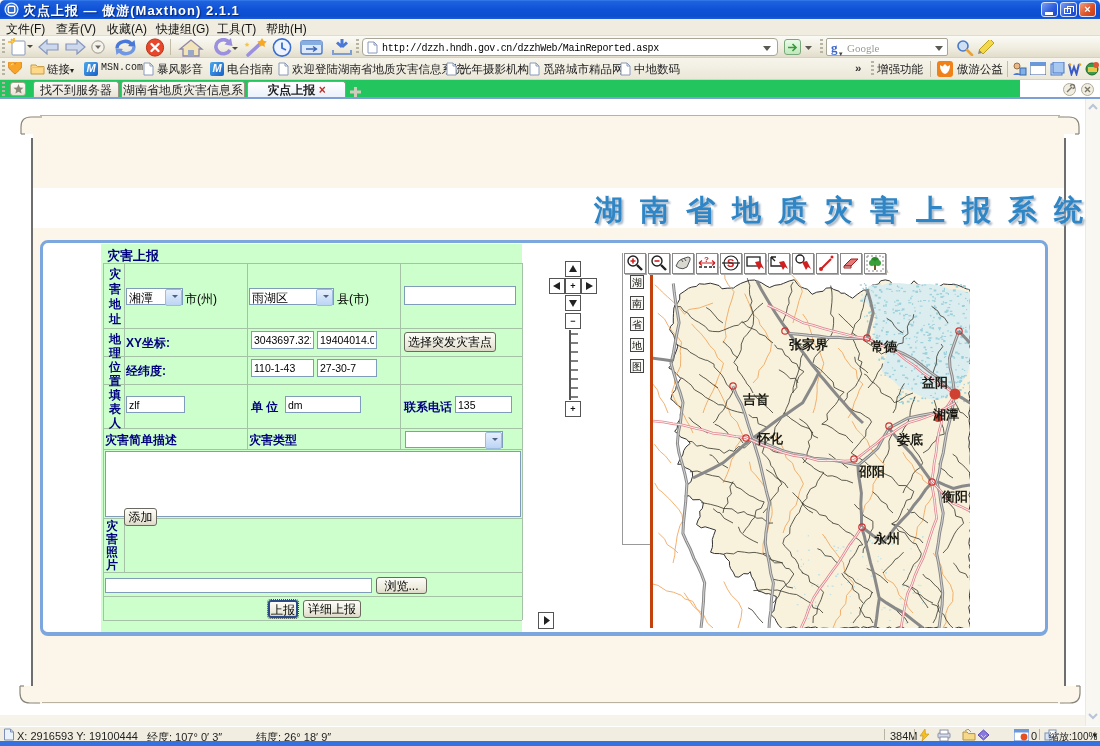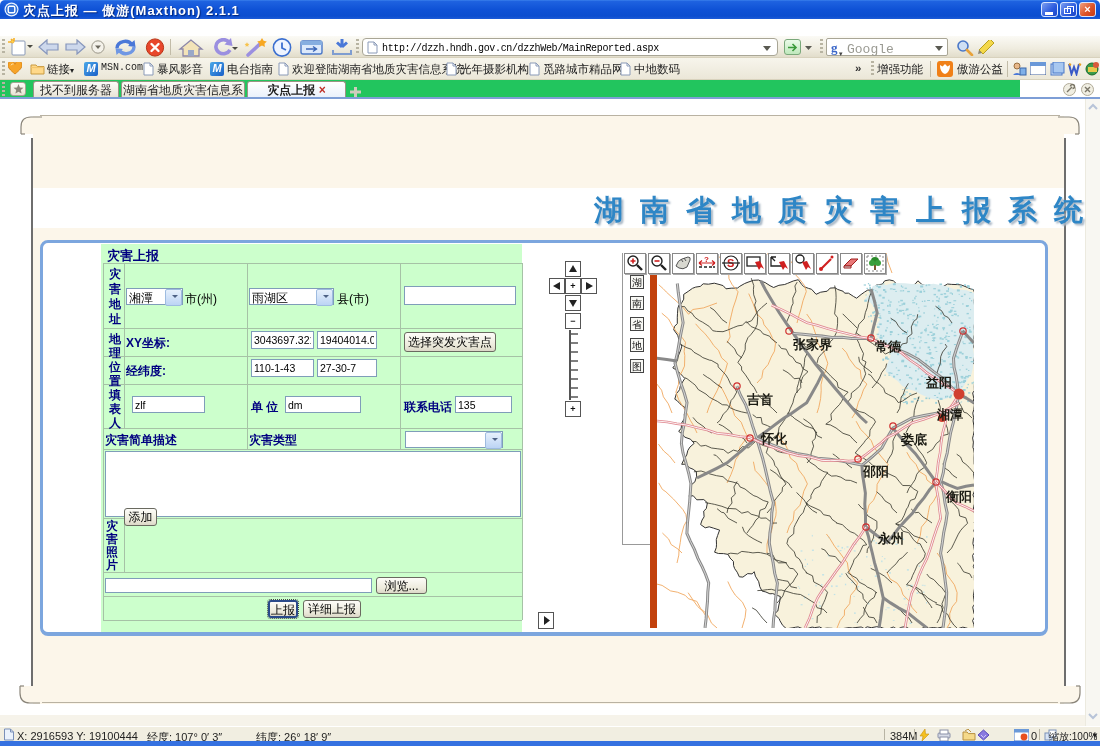--- a/index.html
+++ b/index.html
@@ -89,20 +89,28 @@
  <div class="winbtn" id="btnmin">
         <div style="position:absolute;left:3px;top:9px;width:8px;height:3px;background:#fff"></div>
       </div>
  <div class="winbtn" id="btnres">
         <div style="position:absolute;left:3px;top:5px;width:7px;height:6px;border:1px solid #fff"></div>
         <div style="position:absolute;left:6px;top:3px;width:7px;height:6px;border:1px solid #fff;border-bottom:none;background:transparent"></div>
       </div>
  <div class="winbtn" id="btncls" style="font-weight:bold;font-size:11px">×</div>
 </div>
 
+<div id="menubar">
+ <span style="left:6px">文件(F)</span>
+      <span style="left:56px">查看(V)</span>
+ <span style="left:107px">收藏(A)</span>
+      <span style="left:156px">快捷组(G)</span>
+ <span style="left:217px">工具(T)</span>
+      <span style="left:266px">帮助(H)</span>
+</div>
 
 <div id="toolbar">
  <div class="grip" style="left:2px"></div>
  <svg class="abs" style="left:8px;top:2px" width="26" height="18" viewBox="0 0 26 18">
   <rect x="4" y="3" width="13" height="14" rx="1" fill="#fff" stroke="#8a9ab8"></rect>
   <path d="M3 1 l2.2 2.2 M6 0 v3 M0 4 h3" stroke="#f7b32a" stroke-width="1.6" fill="none"></path>
   <circle cx="4.5" cy="3.5" r="1.6" fill="#ffd24d" stroke="#e8991a" stroke-width=".6"></circle>
   <path d="M21 8 l3 3 l3 -3z" fill="#4a4a42" transform="translate(-2,-1)"></path>
  </svg>
  <svg class="abs" style="left:37px;top:3px" width="24" height="16" viewBox="0 0 24 16">
@@ -170,21 +178,21 @@
           <path d="M1 5.5 h7 M5.5 2 l3.5 3.5 -3.5 3.5" stroke="#3a9a3a" stroke-width="1.6" fill="none"></path>
         </svg>
  </div>
  <svg class="abs" style="left:804px;top:9px" width="10" height="7">
         <path d="M1 1 l3.5 4 l3.5 -4z" fill="#5a5a52"></path>
       </svg>
  <div class="grip" style="left:820px"></div>
  <div class="abs" style="left:826px;top:2px;width:122px;height:18px;background:#fff;border:1px solid #a9a696;border-radius:2px">
   <span class="abs" style="left:4px;top:1px;font-size:13px;font-weight:bold;color:#3a66c8;font-family:'Liberation Serif',serif">g</span>
   <span class="abs" style="left:12px;top:11px;font-size:7px;color:#444">▾</span>
-  <span class="abs" style="left:20px;top:3px;font-size:13px;color:#9a9a92;font-family:Liberation Mono, monospace">Google</span>
+  <span class="abs" style="left:20px;top:3px;font-size:11px;color:#9a9a92;font-family:Liberation Serif, serif">Google</span>
   <svg class="abs" style="left:106px;top:6px" width="12" height="8">
           <path d="M2 1 l4 5 l4 -5z" fill="#5a5a52"></path>
         </svg>
  </div>
  <svg class="abs" style="left:956px;top:3px" width="18" height="17" viewBox="0 0 18 17">
   <circle cx="7" cy="7" r="5" fill="#cfe0f4" stroke="#4a78c8" stroke-width="1.6"></circle>
   <path d="M11 11 L16 16" stroke="#e8a23a" stroke-width="2.6" stroke-linecap="round"></path>
  </svg>
  <svg class="abs" style="left:977px;top:4px" width="20" height="15" viewBox="0 0 20 15">
   <path d="M2 13 L13 2 L17 6 L6 17z" fill="#f4d84a" stroke="#b8a020" transform="translate(0,-3)"></path>
@@ -371,21 +379,21 @@
   <div class="abs" style="left:8px;top:88px;width:13px;line-height:14px">地理位置</div>
   <span class="abs" style="left:25px;top:91px">XY坐标:</span>
   <input class="tx" style="left: 150px; top: 87px; width: 63px; height: 18px;" value="3043697.3217">
   <input class="tx" style="left: 216px; top: 87px; width: 60px; height: 18px;" value="19404014.00">
   <button class="b3d" style="left:303px;top:88px;width:92px;height:20px">选择突发灾害点</button>
   <span class="abs" style="left:25px;top:119px">经纬度:</span>
   <input class="tx" style="left: 150px; top: 115px; width: 63px; height: 18px;" value="110-1-43">
   <input class="tx" style="left: 216px; top: 115px; width: 60px; height: 18px;" value="27-30-7">
 
   <div class="abs" style="left:8px;top:144px;width:13px;line-height:14px">填表人</div>
-  <input class="tx" style="left: 31px; top: 152px; width: 73px; height: 17px;" value="zlf">
+  <input class="tx" style="left: 25px; top: 152px; width: 59px; height: 17px;" value="zlf">
   <span class="abs" style="left:150px;top:155px">单 位</span>
   <input class="tx" style="left: 184px; top: 152px; width: 76px; height: 17px;" value="dm">
   <span class="abs" style="left:303px;top:155px">联系电话</span>
   <input class="tx" style="left: 354px; top: 152px; width: 57px; height: 17px;" value="135">
 
   <span class="abs" style="left:4px;top:188px">灾害简单描述</span>
   <span class="abs" style="left:148px;top:188px">灾害类型</span>
   <div class="xpdd" style="left:304px;top:187px;width:98px">
           <i></i>
         </div>
@@ -483,21 +491,21 @@
             </svg></div>
    <div class="mtb" style="left:864px"><svg width="20" height="19" viewBox="0 0 20 19">
               <rect x="2" y="2" width="16" height="15" fill="none" stroke="#888" stroke-dasharray="2 2"></rect>
               <circle cx="10" cy="7" r="4" fill="#2a8a2a"></circle>
               <circle cx="7" cy="9" r="3" fill="#3aa03a"></circle>
               <circle cx="13" cy="9" r="3" fill="#3aa03a"></circle>
               <rect x="9" y="11" width="2" height="5" fill="#7a5a2a"></rect>
             </svg></div>
   </div>
 
-  <div class="abs" style="left:650px;top:154px;width:318px;height:375px;border-left:7px solid #c2410c;background:#fff">
+  <div class="abs" style="left:650px;top:154px;width:318px;height:375px;border-left:3px solid #c2410c;background:#fff">
    <svg id="mapsvg" width="317" height="375" viewBox="0 0 317 375">
             <path d="M22.3 52.7L24.8 49.7L26.7 46.2L26.7 41.4L31.2 38.4L35.5 35.3L38.7 34.1L43.3 33.4L46.2 30.8L51.4 31.2L57.3 30.2L62.0 31.4L66.1 32.6L69.0 35.8L74.2 35.2L80.6 35.0L82.8 33.3L87.7 30.5L91.0 29.2L96.5 27.3L101.5 27.0L104.4 28.3L108.2 29.6L113.0 32.7L116.6 34.5L121.9 32.3L127.7 31.5L130.7 30.3L136.2 28.0L141.3 26.7L144.7 31.4L146.7 33.6L151.6 35.4L154.6 36.3L159.1 41.3L163.7 39.2L170.2 38.2L173.1 35.1L178.1 34.8L180.6 36.4L186.2 38.3L187.7 40.2L191.5 40.2L196.6 43.5L199.6 45.2L204.1 41.5L207.5 39.1L210.8 37.0L216.5 37.4L219.1 32.2L225.4 31.1L227.7 27.8L232.3 26.9L236.4 27.8L239.8 31.2L244.2 32.0L250.9 33.0L254.6 33.3L258.4 30.8L260.9 27.8L265.0 31.5L269.4 32.9L275.4 36.5L279.3 37.9L282.2 36.6L286.4 33.4L290.5 31.0L294.7 31.4L300.7 31.6L303.8 31.9L307.0 33.0L313.4 35.8L316.6 36.8L317.8 40.6L317.5 44.8L316.6 48.7L316.4 52.1L317.8 56.7L316.4 61.5L317.4 64.5L315.6 68.4L316.3 72.8L316.9 77.2L317.4 81.2L316.6 84.8L317.7 89.4L316.6 93.5L318.0 97.1L318.3 101.8L317.1 104.7L316.1 109.6L318.2 112.6L317.5 117.3L317.6 119.8L317.8 125.0L317.5 128.6L317.3 133.6L317.4 137.5L315.7 140.0L316.8 145.4L316.2 149.5L317.4 151.8L316.9 156.3L315.8 160.1L316.5 164.3L316.1 167.9L316.9 172.9L317.3 177.5L316.3 182.4L315.6 185.1L316.4 189.1L315.9 194.3L316.6 196.1L317.3 200.3L317.1 205.1L317.2 210.8L317.9 213.3L317.9 218.0L316.6 220.6L317.3 225.9L318.3 231.0L317.3 233.3L318.1 236.4L315.9 242.0L317.3 244.9L317.4 251.0L316.7 253.7L316.2 257.4L318.3 261.7L318.3 267.2L317.3 269.4L318.3 274.1L316.8 277.6L318.4 282.2L316.4 286.1L315.9 290.6L316.8 293.7L317.8 299.2L315.6 302.4L316.4 307.6L317.8 309.7L316.3 313.5L318.4 317.9L317.3 322.5L317.4 326.9L317.7 329.5L317.7 334.1L317.1 338.2L316.4 342.8L316.9 346.4L317.7 351.0L315.7 354.1L316.9 360.0L318.1 363.0L315.6 367.7L316.8 371.2L317.6 375.4L312.9 376.2L308.5 374.7L305.8 374.2L300.2 375.9L295.5 375.9L293.2 374.8L287.9 375.8L285.6 374.0L280.4 375.1L276.3 374.5L271.3 375.2L269.1 373.8L263.4 375.9L260.9 375.5L254.7 375.6L253.3 376.4L248.5 373.7L244.8 374.2L240.2 376.3L236.3 374.0L231.0 376.2L226.6 375.3L223.3 374.1L219.8 373.7L214.3 374.7L210.1 373.8L207.4 375.7L204.2 374.0L198.9 374.5L195.3 375.0L192.2 374.6L185.7 375.6L181.9 375.4L178.8 376.1L174.9 375.3L170.0 375.1L165.9 375.7L162.6 374.0L157.7 374.6L155.1 374.1L150.9 375.4L145.1 375.5L141.1 373.9L138.4 374.3L135.1 374.9L129.5 375.8L125.7 372.4L122.8 367.5L122.3 365.8L117.2 360.9L120.8 358.0L121.9 352.0L122.8 348.1L123.3 343.5L120.3 342.4L115.7 340.6L112.9 340.8L108.9 339.0L105.0 338.0L102.8 333.7L101.7 328.7L98.4 323.2L97.2 318.7L95.1 320.9L90.7 320.6L85.9 324.1L82.3 323.8L80.2 319.2L77.7 315.7L76.6 312.7L76.4 308.4L73.0 305.0L71.1 301.4L66.6 300.6L61.4 300.5L57.6 299.2L59.3 294.5L59.5 291.2L59.3 286.5L60.6 282.5L62.6 277.1L56.7 275.2L52.2 273.8L48.2 274.8L43.6 271.5L45.1 267.0L47.1 263.8L46.7 258.1L49.3 255.6L50.4 249.8L46.8 246.6L39.8 246.8L36.2 242.7L32.1 243.4L33.7 237.2L34.1 232.0L37.9 228.8L39.6 223.2L39.3 218.7L36.2 216.3L32.3 214.7L29.0 211.2L24.7 211.3L27.1 206.0L29.7 202.1L30.8 197.5L32.9 194.1L37.2 190.3L33.5 186.2L27.6 184.1L25.5 181.2L21.7 178.4L24.2 175.2L24.7 169.9L27.7 165.2L27.3 161.5L28.8 158.8L27.9 154.5L23.0 150.8L20.3 147.8L17.8 146.2L19.3 140.8L22.6 136.7L23.2 133.4L25.6 128.9L27.8 125.5L25.7 123.2L23.1 120.4L19.7 117.2L15.8 114.9L18.4 111.3L20.6 106.6L21.3 102.9L23.7 97.0L24.8 93.1L23.3 90.5L21.4 84.8L20.7 82.2L16.7 76.7L17.6 73.3L20.3 70.6L20.3 64.2L20.5 60.3L20.9 55.0L22.0 52.0Z" fill="#f8f2dc" stroke="#333" stroke-width="1"></path>
             <path d="M208.3 47.0L213.3 49.5L217.4 54.3L222.6 59.8L222.8 66.9L219.9 71.5L221.7 77.9L219.8 83.8L225.5 89.3L229.4 93.4L234.3 94.8L233.6 103.1L230.0 112.1L228.6 118.2L235.3 124.5L240.3 127.8L245.3 133.1L252.2 136.2L258.8 138.6L263.6 141.2L272.1 145.0L278.4 146.4L283.7 146.9L291.0 145.3L294.6 141.7L300.8 140.7L307.2 132.4L310.9 126.1L314.5 121.1L315.9 114.9L316.6 106.5L317.0 102.1L316.1 95.3L316.5 88.0L316.4 82.9L316.9 77.7L316.7 72.4L317.9 66.0L317.6 59.1L317.1 53.3L316.6 46.5L317.5 40.1L309.6 37.2L302.3 36.6L297.0 36.3L290.6 33.4L284.3 32.3L276.6 30.7L269.8 31.5L263.4 31.2L255.2 31.0L248.0 30.3L239.1 30.1L235.2 30.2L229.4 32.1L221.7 31.5L215.7 33.0L212.5 41.2L208.0 46.0Z" fill="#dcedf0" stroke="none"></path>
             <g>
               <rect x="241.3" y="48.1" width="1.1" height="1.6" fill="#9cd0da"></rect>
               <rect x="246.0" y="37.0" width="1.1" height="1.4" fill="#9cd0da"></rect>
               <rect x="212.8" y="40.9" width="2.7" height="1.0" fill="#9cd0da"></rect>
               <rect x="230.0" y="105.3" width="2.2" height="1.4" fill="#9cd0da"></rect>
               <rect x="314.3" y="35.6" width="1.6" height="1.0" fill="#9cd0da"></rect>
               <rect x="218.2" y="67.0" width="1.4" height="1.6" fill="#9cd0da"></rect>

